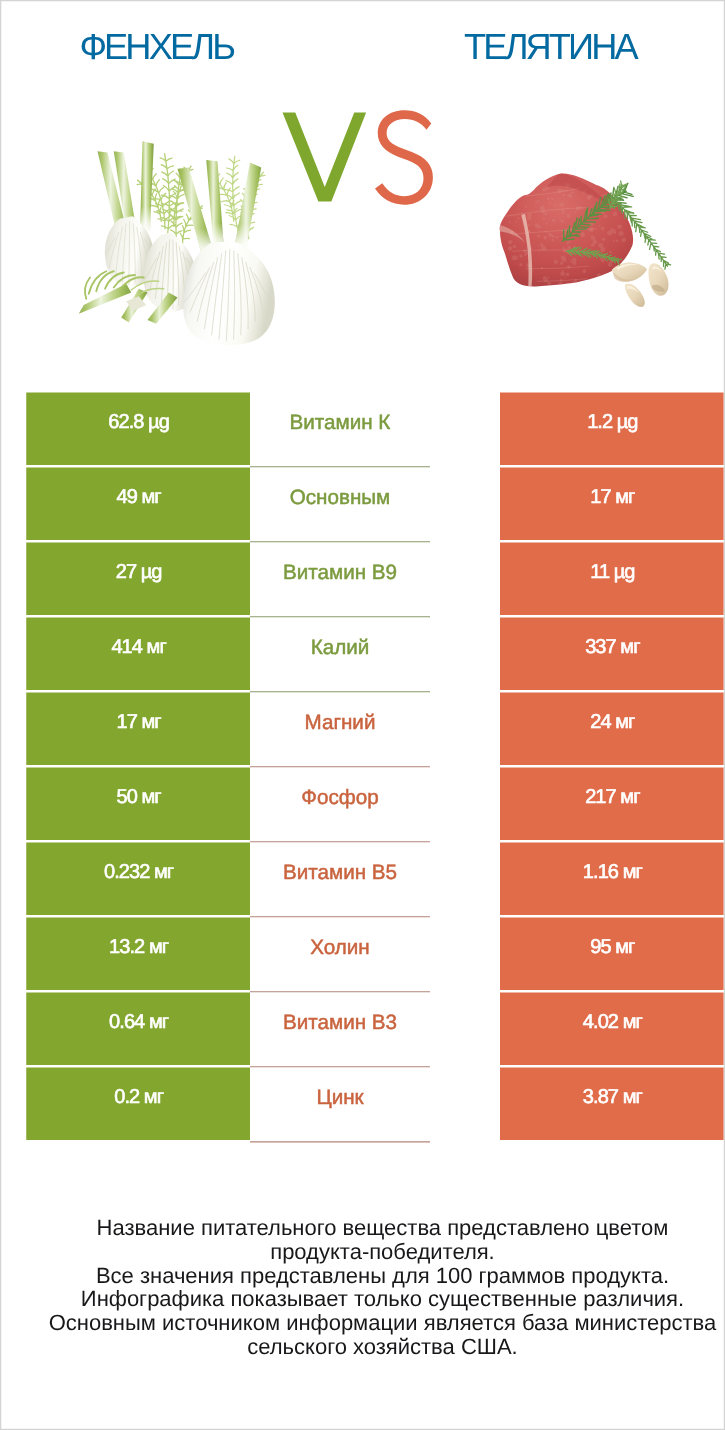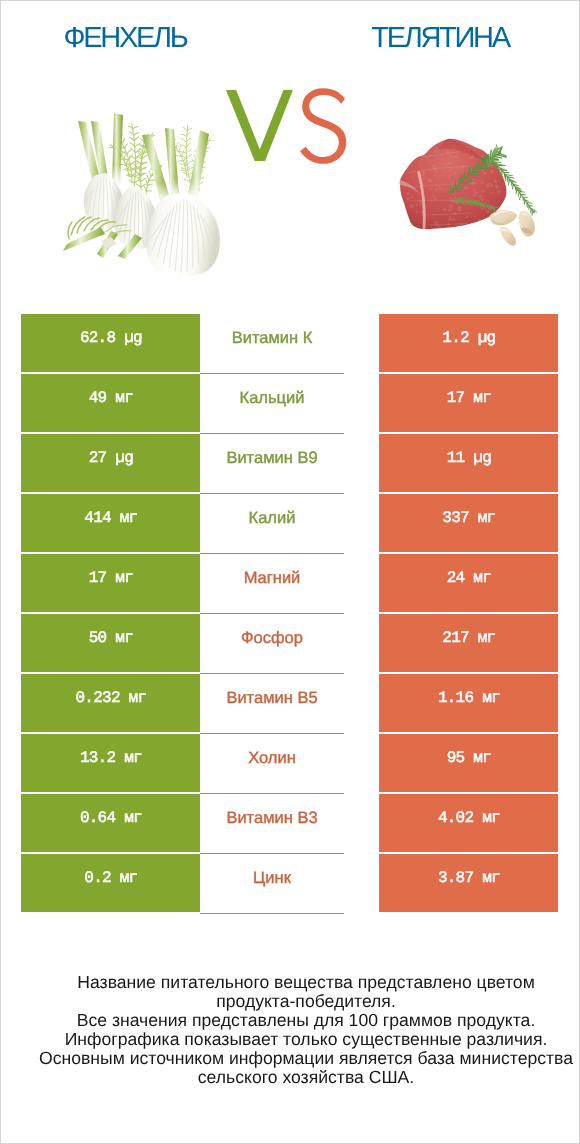--- a/index.html
+++ b/index.html
@@ -18,22 +18,22 @@
   .art{position:absolute;left:0;top:0;}
   .vs{position:absolute;left:220px;top:83px;width:132px;height:84px;}
 
   
   .tbl{position:absolute;left:20px;top:313px;width:537px;}
   .row{position:relative;height:60px;}
   .cell{position:absolute;top:0;height:58px;box-sizing:border-box;
         display:flex;align-items:center;justify-content:center;}
   .cL{left:0;width:179px;background:#82a62e;}
   .cM{left:179px;width:144px;height:60px;background:#fff;border-bottom:1px solid;text-align:right;}
-  .cR{left:358px;width:179px;background:#e16c4a;}
-  .val{font-size:16px;font-weight:400;color:#fff;-webkit-text-stroke:0.5px #fff;letter-spacing:-0.75px;position:relative;top:-5px;left:0.4px;font-family:Liberation Mono, monospace;}
+  .cR{left:379px;width:179px;background:#e16c4a;}
+  .val{font-size:16px;font-weight:400;color:#fff;-webkit-text-stroke:0.5px #fff;letter-spacing:-0.75px;position:relative;top:-5px;left:0.4px;}
   .nut{font-size:16.5px;font-weight:400;letter-spacing:0;position:relative;top:-5px;}
   .win-green .cM{border-color:#8b9b69;}
   .win-green .nut{color:#7c9b3f;-webkit-text-stroke:0.4px #7c9b3f;}
   .win-orange .cM{border-color:#b4857a;}
   .win-orange .nut{color:#c9643f;-webkit-text-stroke:0.4px #c9643f;}
 
 
   
   .note{position:absolute;left:0;top:972px;width:578px;text-align:center;
         font-size:17.6px;line-height:19px;color:#18181a;padding-left:16px;}
@@ -411,21 +411,21 @@
         </div>
         <div class="cell cR">
           <span class="val">1.2 µg</span>
         </div>
       </div>
       <div class="row win-green">
         <div class="cell cL">
           <span class="val">49 мг</span>
         </div>
         <div class="cell cM">
-          <span class="nut">Кальций</span>
+          <span class="nut">Основным</span>
         </div>
         <div class="cell cR">
           <span class="val">17 мг</span>
         </div>
       </div>
       <div class="row win-green">
         <div class="cell cL">
           <span class="val">27 µg</span>
         </div>
         <div class="cell cM">

